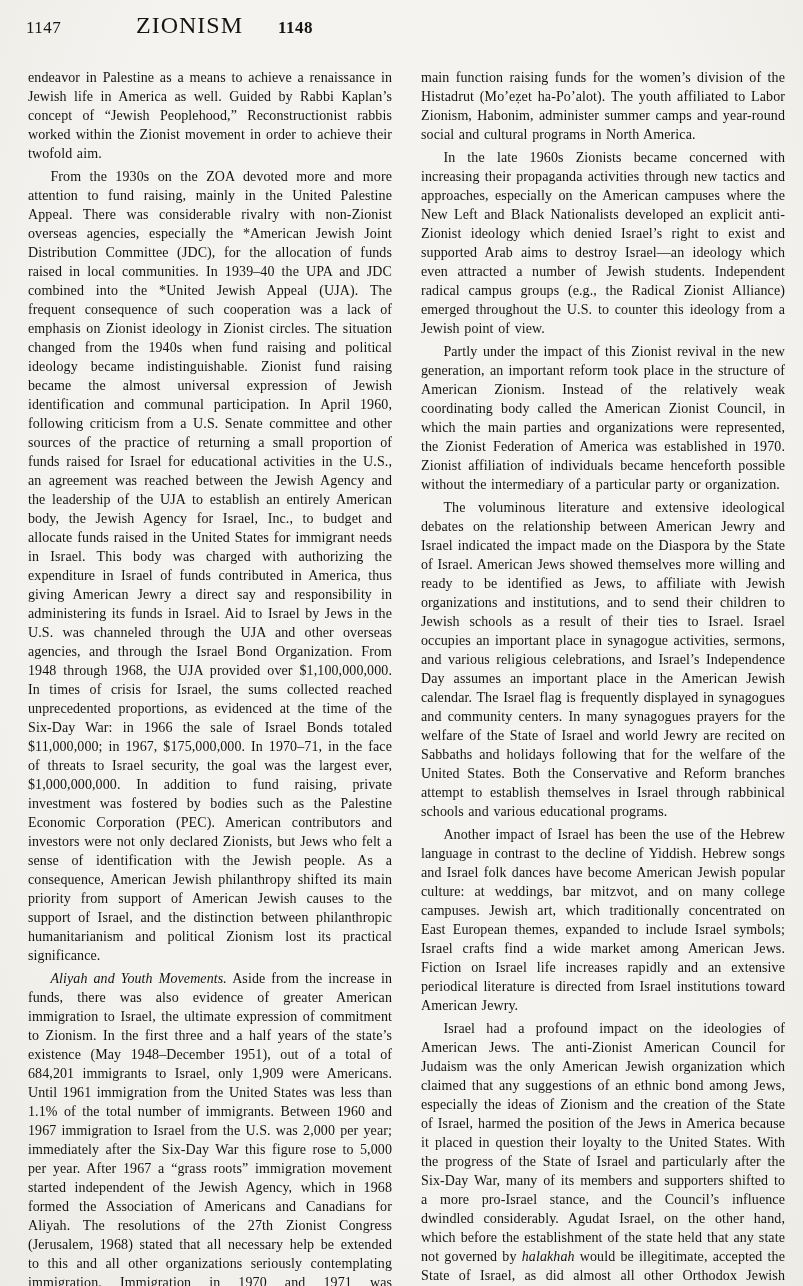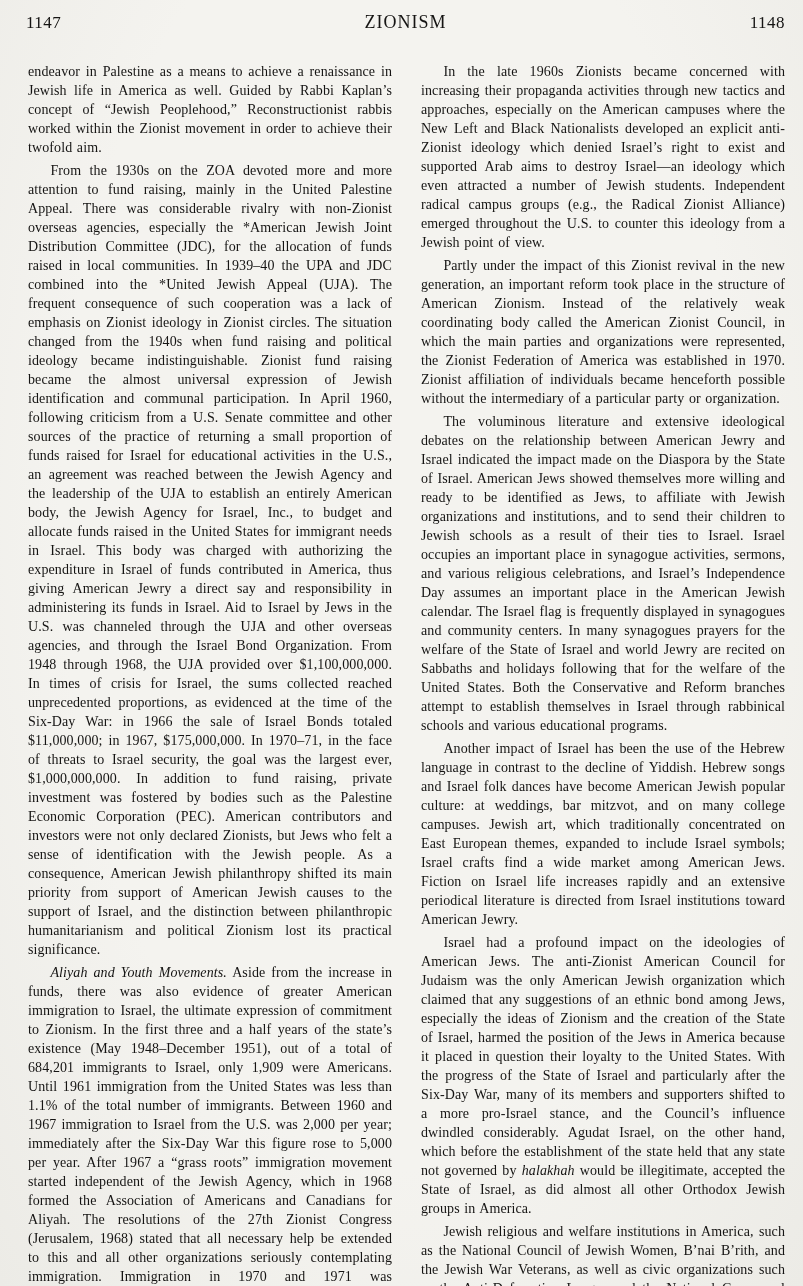--- a/index.html
+++ b/index.html
@@ -16,33 +16,34 @@
   }
   .page {
     box-sizing: border-box;
     width: 803px;
     height: 1286px;
     padding: 12px 14px 0 24px;
   }
   .header {
     display: flex;
     align-items: baseline;
-    justify-content: space-between;
+    justify-content: flex-start;
     font-size: 17px;
     padding: 0 4px 0 2px;
   }
   .page-num {
     width: 70px;
     letter-spacing: 0.5px;
   }
-  .page-num.right { text-align: right; }
+  .page-num.right { text-align: right; font-weight: bold; }
   .running-head {
     text-align: center;
     letter-spacing: 1px;
-    font-size: 18px;
+    font-size: 24px;
+    margin-left: 40px;
   }
   .columns {
     display: flex;
     gap: 21px;
     margin-top: 25px;
   }
   .column {
     flex: 1 1 0;
     min-width: 0;
   }
@@ -69,20 +70,21 @@
     <span class="page-num right">1148</span>
   </div>
 
   <div class="columns">
     <div class="column">
         <p class=""><span>endeavor in Palestine as a means to achieve a renaissance in Jewish life in America as well. Guided by Rabbi Kaplan’s concept of “Jewish Peoplehood,” Reconstructionist rabbis worked within the Zionist movement in order to achieve their twofold aim.</span></p>
         <p class="indent"><span>From the 1930s on the ZOA devoted more and more attention to fund raising, mainly in the United Palestine Appeal. There was considerable rivalry with non-Zionist overseas agencies, especially the *American Jewish Joint Distribution Committee (JDC), for the allocation of funds raised in local communities. In 1939–40 the UPA and JDC combined into the *United Jewish Appeal (UJA). The frequent consequence of such cooperation was a lack of emphasis on Zionist ideology in Zionist circles. The situation changed from the 1940s when fund raising and political ideology became indistinguishable. Zionist fund raising became the almost universal expression of Jewish identification and communal participation. In April 1960, following criticism from a U.S. Senate committee and other sources of the practice of returning a small proportion of funds raised for Israel for educational activities in the U.S., an agreement was reached between the Jewish Agency and the leadership of the UJA to establish an entirely American body, the Jewish Agency for Israel, Inc., to budget and allocate funds raised in the United States for immigrant needs in Israel. This body was charged with authorizing the expenditure in Israel of funds contributed in America, thus giving American Jewry a direct say and responsibility in administering its funds in Israel. Aid to Israel by Jews in the U.S. was channeled through the UJA and other overseas agencies, and through the Israel Bond Organization. From 1948 through 1968, the UJA provided over $1,100,000,000. In times of crisis for Israel, the sums collected reached unprecedented proportions, as evidenced at the time of the Six-Day War: in 1966 the sale of Israel Bonds totaled $11,000,000; in 1967, $175,000,000. In 1970–71, in the face of threats to Israel security, the goal was the largest ever, $1,000,000,000. In addition to fund raising, private investment was fostered by bodies such as the Palestine Economic Corporation (PEC). American contributors and investors were not only declared Zionists, but Jews who felt a sense of identification with the Jewish people. As a consequence, American Jewish philanthropy shifted its main priority from support of American Jewish causes to the support of Israel, and the distinction between philanthropic humanitarianism and political Zionism lost its practical significance.</span></p>
         <p class="indent"><i>Aliyah and Youth Movements.</i><span> Aside from the increase in funds, there was also evidence of greater American immigration to Israel, the ultimate expression of commitment to Zionism. In the first three and a half years of the state’s existence (May 1948–December 1951), out of a total of 684,201 immigrants to Israel, only 1,909 were Americans. Until 1961 immigration from the United States was less than 1.1% of the total number of immigrants. Between 1960 and 1967 immigration to Israel from the U.S. was 2,000 per year; immediately after the Six-Day War this figure rose to 5,000 per year. After 1967 a “grass roots” immigration movement started independent of the Jewish Agency, which in 1968 formed the Association of Americans and Canadians for Aliyah. The resolutions of the 27th Zionist Congress (Jerusalem, 1968) stated that all necessary help be extended to this and all other organizations seriously contemplating immigration. Immigration in 1970 and 1971 was approximately 7,000 annually. The Zionist movement in America financially assisted established educational institutions and youth movements (Iḥud Habonim, Young Judea, Benei Akiva, etc.), summer camps, and also organized tours to Israel. In the 1950s and 1960s membership in these movements declined mostly as a result of the growing Jewish affiliation to the various religious movements and their youth groups.</span></p>
       </div>
     <div class="column">
+        <p class=""><span>main function raising funds for the women’s division of the Histadrut (Mo’eẓet ha-Po’alot). The youth affiliated to Labor Zionism, Habonim, administer summer camps and year-round social and cultural programs in North America.</span></p>
         <p class="indent"><span>In the late 1960s Zionists became concerned with increasing their propaganda activities through new tactics and approaches, especially on the American campuses where the New Left and Black Nationalists developed an explicit anti-Zionist ideology which denied Israel’s right to exist and supported Arab aims to destroy Israel—an ideology which even attracted a number of Jewish students. Independent radical campus groups (e.g., the Radical Zionist Alliance) emerged throughout the U.S. to counter this ideology from a Jewish point of view.</span></p>
         <p class="indent"><span>Partly under the impact of this Zionist revival in the new generation, an important reform took place in the structure of American Zionism. Instead of the relatively weak coordinating body called the American Zionist Council, in which the main parties and organizations were represented, the Zionist Federation of America was established in 1970. Zionist affiliation of individuals became henceforth possible without the intermediary of a particular party or organization.</span></p>
         <p class="indent"><span>The voluminous literature and extensive ideological debates on the relationship between American Jewry and Israel indicated the impact made on the Diaspora by the State of Israel. American Jews showed themselves more willing and ready to be identified as Jews, to affiliate with Jewish organizations and institutions, and to send their children to Jewish schools as a result of their ties to Israel. Israel occupies an important place in synagogue activities, sermons, and various religious celebrations, and Israel’s Independence Day assumes an important place in the American Jewish calendar. The Israel flag is frequently displayed in synagogues and community centers. In many synagogues prayers for the welfare of the State of Israel and world Jewry are recited on Sabbaths and holidays following that for the welfare of the United States. Both the Conservative and Reform branches attempt to establish themselves in Israel through rabbinical schools and various educational programs.</span></p>
         <p class="indent"><span>Another impact of Israel has been the use of the Hebrew language in contrast to the decline of Yiddish. Hebrew songs and Israel folk dances have become American Jewish popular culture: at weddings, bar mitzvot, and on many college campuses. Jewish art, which traditionally concentrated on East European themes, expanded to include Israel symbols; Israel crafts find a wide market among American Jews. Fiction on Israel life increases rapidly and an extensive periodical literature is directed from Israel institutions toward American Jewry.</span></p>
         <p class="indent"><span>Israel had a profound impact on the ideologies of American Jews. The anti-Zionist American Council for Judaism was the only American Jewish organization which claimed that any suggestions of an ethnic bond among Jews, especially the ideas of Zionism and the creation of the State of Israel, harmed the position of the Jews in America because it placed in question their loyalty to the United States. With the progress of the State of Israel and particularly after the Six-Day War, many of its members and supporters shifted to a more pro-Israel stance, and the Council’s influence dwindled considerably. Agudat Israel, on the other hand, which before the establishment of the state held that any state not governed by </span><i>halakhah</i><span> would be illegitimate, accepted the State of Israel, as did almost all other Orthodox Jewish groups in America.</span></p>
         <p class="indent"><span>Jewish religious and welfare institutions in America, such as the National Council of Jewish Women, B’nai B’rith, and the Jewish War Veterans, as well as civic organizations such as the Anti-Defamation League and the National Communal Relations Advisory Council, all adopted an official stand of “non-Zionism.” In practice, however, they support the State of Israel and demands for an American policy of friendship toward Israel. As a consequence, they reject the suggestion that Jewish ethnic traditions about Zionism and the existence of the State of Israel create conflicts of dual loyalty.</span></p>
       </div>
   </div>
 </div>
 

